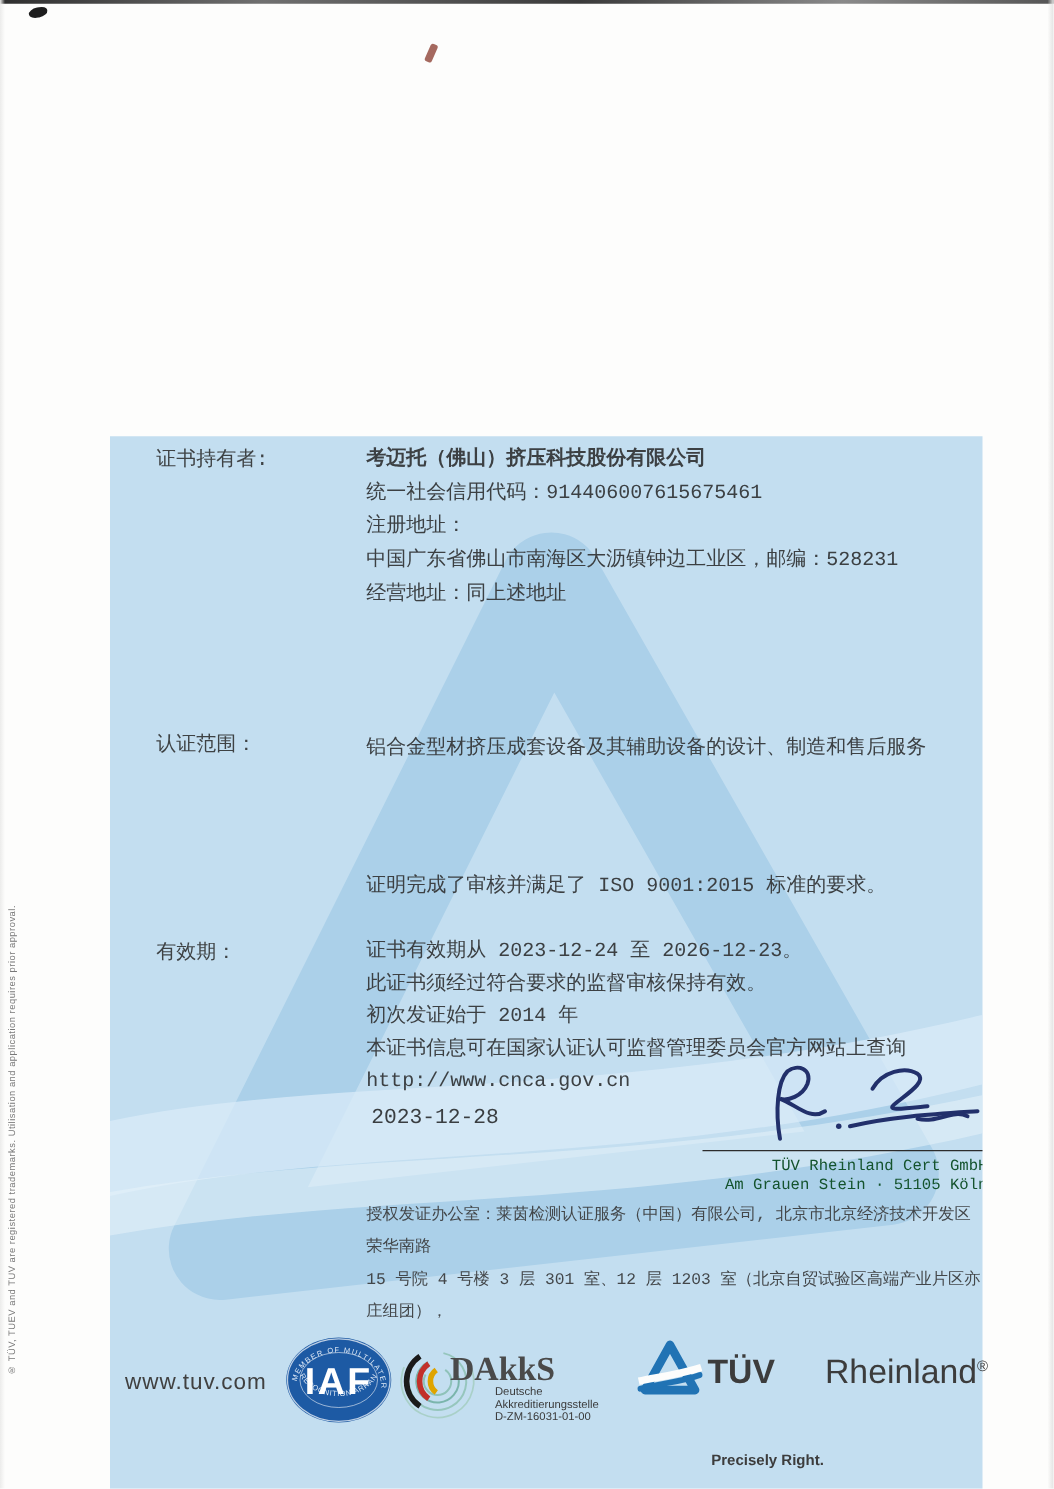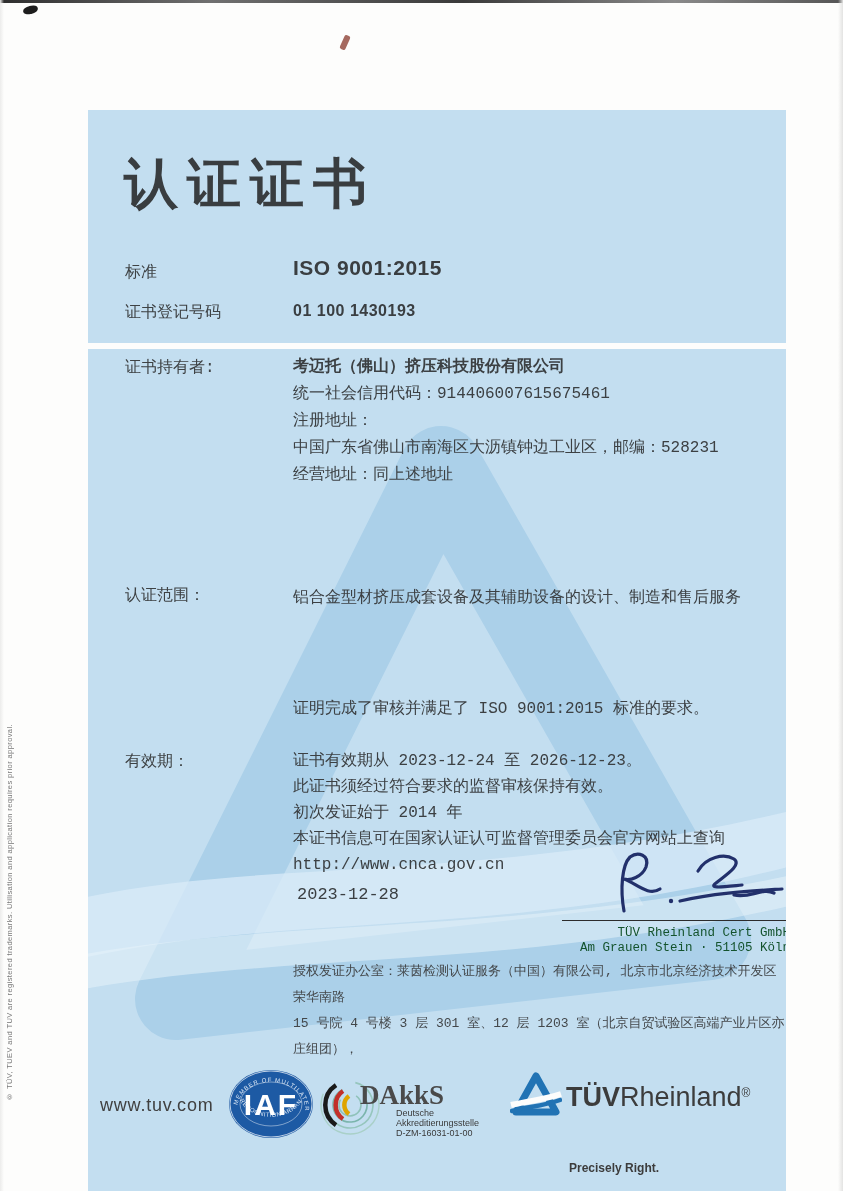--- a/index.html
+++ b/index.html
@@ -39,45 +39,38 @@
   .issuer{position:absolute;left:400px;top:577px;width:302px;text-align:right;
           font-size:12.5px;line-height:15px;color:#14532d;}
   .auth{position:absolute;left:205px;top:610px;width:492px;font-size:13px;line-height:26px;color:#43474a;}
   
   .website{position:absolute;left:100px;top:1095px;font-size:18px;color:#404040;letter-spacing:.8px;}
   .iaf-svg{position:absolute;left:227px;top:1067px;}
   .dakks-svg{position:absolute;left:314px;top:1062px;}
   .tuvtri-svg{position:absolute;left:510px;top:1069px;}
   .tuv-wordmark{position:absolute;left:566px;top:1082px;font-size:27px;color:#3c3c3c;white-space:nowrap;}
   .tuv-wordmark .b{font-weight:700;}
-  .tuv-wordmark .r{font-weight:500;}
+  .tuv-wordmark .r{font-weight:500;margin-left:40px;}
   .tuv-wordmark sup{font-size:12px;vertical-align:9px;}
   .tagline{position:absolute;left:569px;top:1113px;font-size:12px;font-weight:700;color:#3c3c3c;margin-top:48px;}
   .dakks-word{font-family:"Liberation Serif", serif;}
 </style>
 </head>
 <body>
 
 <div class="page">
 
   <div class="top-strip"></div>
   <div class="speck-black"></div>
   <div class="speck-red"></div>
   <div class="edge-right"></div>
   <div class="edge-left"></div>
 
   <div class="vertical-note">® TÜV, TUEV and TUV are registered trademarks. Utilisation and application requires prior approval.</div>
 
-  <div class="panel panel-top">
-    <div class="cert-title">认证证书</div>
-    <div class="lbl" style="top:152px">标准</div>
-    <div class="val std-val" style="top:146px">ISO 9001:2015</div>
-    <div class="lbl" style="top:192px">证书登记号码</div>
-    <div class="val certno-val" style="top:192px">01 100 1430193</div>
-  </div>
 
   <div class="panel panel-main">
 
     <svg class="wm" width="698" height="709" viewBox="0 0 698 709">
       <path d="M353 118 L88 650 L622 590 Z" fill="none" stroke="#abd0e9" stroke-width="82" stroke-linejoin="round"></path>
       <path d="M-30 555 C 160 505 400 540 730 455 L 730 510 C 420 595 180 560 -30 615 Z" fill="#d9ebf8" opacity="0.75"></path>
       <path d="M-30 610 C 200 565 430 590 730 520 L 730 550 C 430 625 190 600 -30 645 Z" fill="#e6f2fa" opacity="0.55"></path>
     </svg>
 
     <div class="lbl" style="top:8px">证书持有者:</div>

